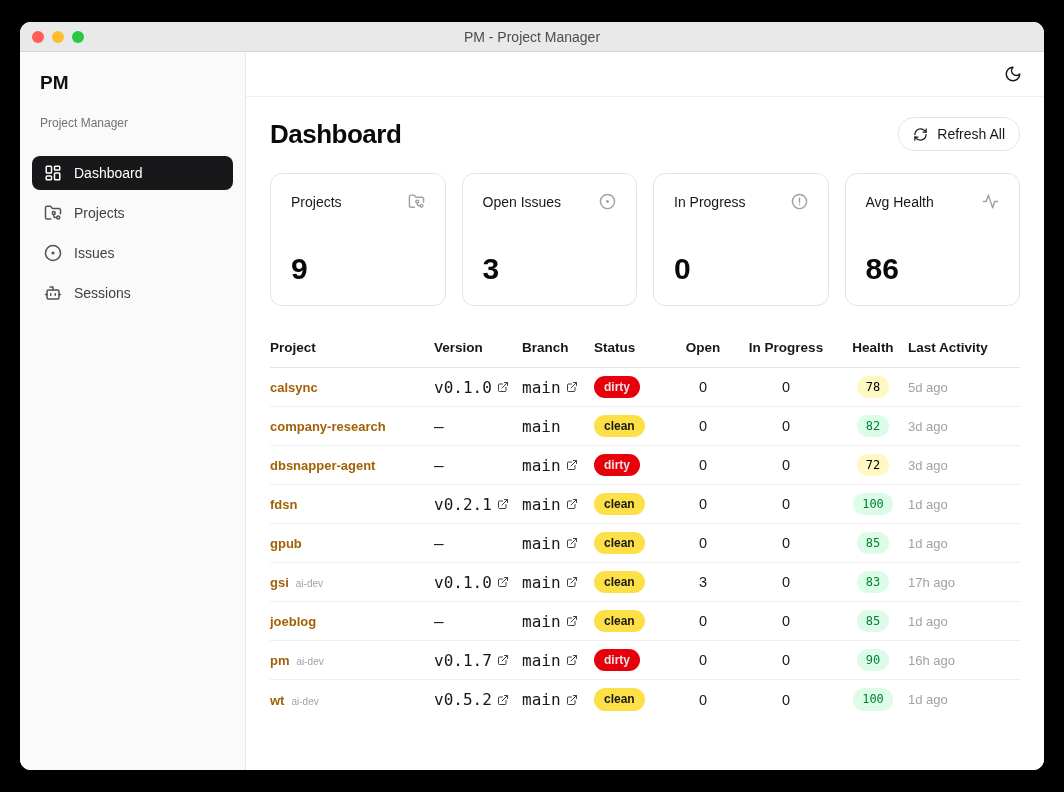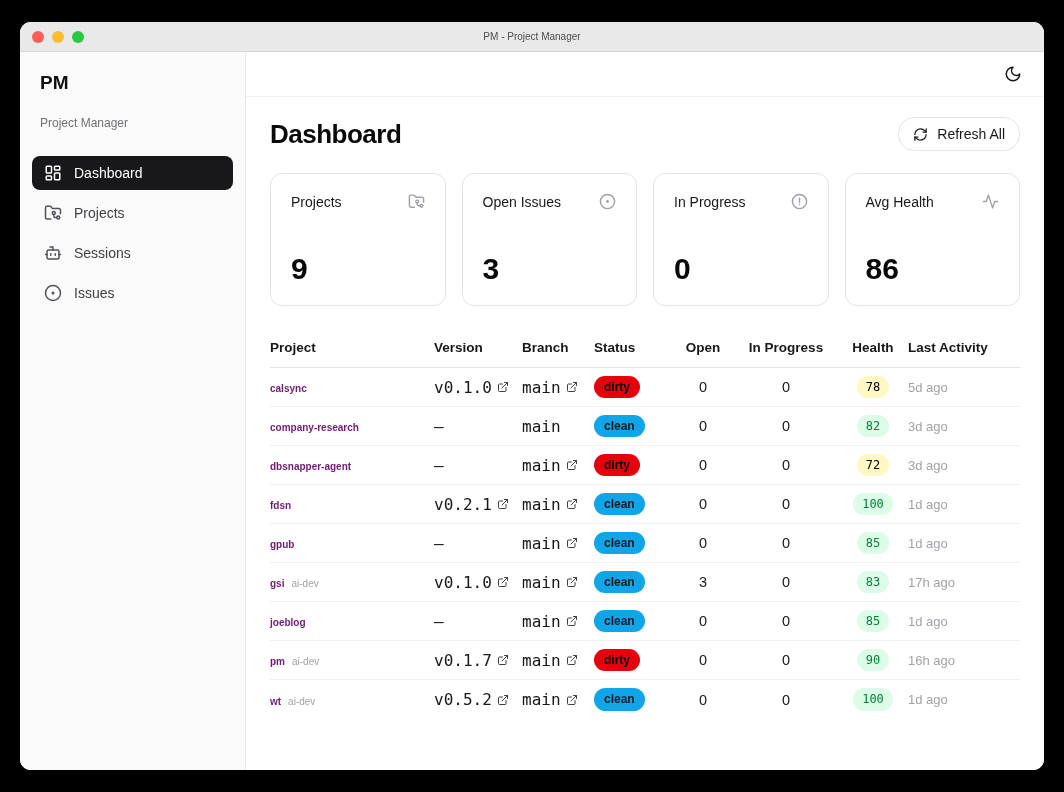--- a/index.html
+++ b/index.html
@@ -8,21 +8,21 @@
   .window { position:relative; width:1024px; height:748px; margin:22px auto 0;
     background:#fff; border-radius:11px; overflow:hidden;
     box-shadow:0 18px 45px rgba(0,0,0,.55); display:flex; flex-direction:column; }
 
   
   .titlebar { flex:0 0 30px; background:#e9e9e9; border-bottom:1px solid #d6d6d6;
     display:flex; align-items:center; position:relative; }
   .traffic { display:flex; gap:8px; padding-left:12px; z-index:2; }
   .dot { width:12px; height:12px; border-radius:50%; }
   .titlebar-title { position:absolute; left:0; right:0; text-align:center;
-    font-size:10px; color:#4d4d4d; }
+    font-size:14px; color:#4d4d4d; }
 
   .app { flex:1; display:flex; min-height:0; }
 
   
   .sidebar { width:226px; background:#fafafa; border-right:1px solid #e8e8e8; }
   .sidebar-header { padding:20px 20px 16px; }
   .app-name { font-size:19px; font-weight:700; color:#101010; }
   .app-subtitle { font-size:12px; color:#71717a; margin-top:22px; }
   .nav { padding:10px 12px; display:flex; flex-direction:column; gap:6px; }
   .nav-item { display:flex; align-items:center; gap:12px; padding:8px 12px;
@@ -57,29 +57,29 @@
   
   .table { margin-top:26px; }
   .thead, .tr { display:grid;
     grid-template-columns:164px 88px 72px 78px 62px 104px 70px 1fr; align-items:center; }
   .thead { padding:8px 0 12px; border-bottom:1px solid #e4e4e7;
     font-size:13.5px; font-weight:700; color:#18181b; }
   .tr { height:39px; border-bottom:1px solid #efeff1; }
   .tr:last-child { border-bottom:none; }
   .th-center, .td-center { text-align:center; }
   .td { font-size:14.5px; color:#18181b; }
-  .pname { font-weight:600; font-size:10px; color:#701a75; cursor:pointer; }
+  .pname { font-weight:600; font-size:13px; color:#a16207; cursor:pointer; }
   .ptag { font-size:10px; color:#a1a1aa; margin-left:7px; }
   .linkcell { display:flex; align-items:center; gap:5px; }
   .mono { font-family:"DejaVu Sans Mono", monospace; font-size:16px; color:#18181b; }
   .extlink { width:12px; height:12px; color:#3f3f46; cursor:pointer; flex:0 0 12px; }
   .badge { display:inline-block; font-size:12px; font-weight:600; padding:3px 10px;
     border-radius:999px; line-height:1.35; }
-  .badge.dirty { background:#e7000b; color:#000000; }
-  .badge.clean { background:#0ea5e9; color:#18181b; }
+  .badge.dirty { background:#e7000b; color:#e5e5e5; }
+  .badge.clean { background:#fde047; color:#18181b; }
   .health { display:inline-block; font-family:"DejaVu Sans Mono", monospace; font-size:12px;
     padding:3px 9px; border-radius:999px; line-height:1.35; }
   .health.good { background:#dcfce7; color:#008236; }
   .health.warn { background:#fef9c2; color:#000000; }
   .muted { font-size:13px; color:#a1a1aa; }
 </style>
 </head>
 <body>
 
 <div class="window">
@@ -114,35 +114,35 @@
           <svg viewBox="0 0 24 24" fill="none" stroke="currentColor" stroke-width="2" stroke-linecap="round" stroke-linejoin="round">
               <path d="M9 20H4a2 2 0 0 1-2-2V5a2 2 0 0 1 2-2h3.9a2 2 0 0 1 1.69.9l.81 1.2a2 2 0 0 0 1.67.9H20a2 2 0 0 1 2 2v5"></path>
               <circle cx="13" cy="12" r="2"></circle>
               <path d="M13 14v2a2 2 0 0 0 2 2h2"></path>
               <circle cx="19" cy="18" r="2"></circle>
             </svg>
           <span>Projects</span>
         </div>
         <div class="nav-item">
           <svg viewBox="0 0 24 24" fill="none" stroke="currentColor" stroke-width="2" stroke-linecap="round" stroke-linejoin="round">
+              <circle cx="12" cy="12" r="10"></circle>
+              <circle cx="12" cy="12" r="1" fill="currentColor"></circle>
+            </svg>
+          <span>Issues</span>
+        </div>
+        <div class="nav-item">
+          <svg viewBox="0 0 24 24" fill="none" stroke="currentColor" stroke-width="2" stroke-linecap="round" stroke-linejoin="round">
               <path d="M12 8V4H8"></path>
               <rect width="16" height="12" x="4" y="8" rx="2"></rect>
               <path d="M2 14h2"></path>
               <path d="M20 14h2"></path>
               <path d="M15 13v2"></path>
               <path d="M9 13v2"></path>
             </svg>
           <span>Sessions</span>
-        </div>
-        <div class="nav-item">
-          <svg viewBox="0 0 24 24" fill="none" stroke="currentColor" stroke-width="2" stroke-linecap="round" stroke-linejoin="round">
-              <circle cx="12" cy="12" r="10"></circle>
-              <circle cx="12" cy="12" r="1" fill="currentColor"></circle>
-            </svg>
-          <span>Issues</span>
         </div>
       </div>
     </div>
 
     <div class="main">
       <div class="topbar">
         <svg class="theme-toggle" viewBox="0 0 24 24" fill="none" stroke="currentColor" stroke-width="2" stroke-linecap="round" stroke-linejoin="round">
             <path d="M12 3a6 6 0 0 0 9 9 9 9 0 1 1-9-9Z"></path>
           </svg>
       </div>

